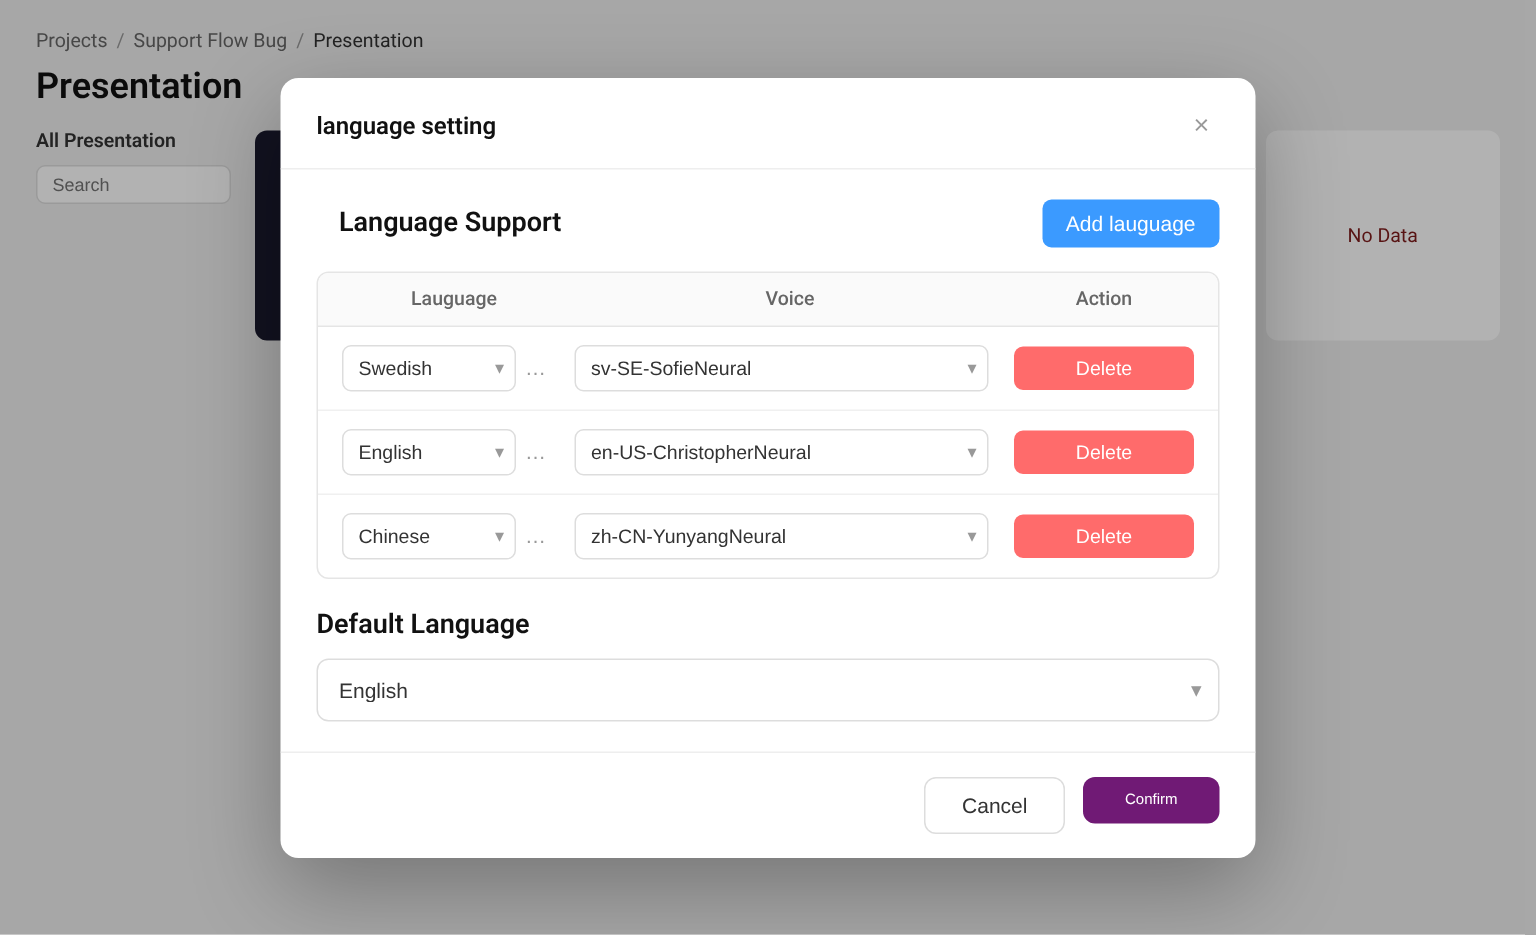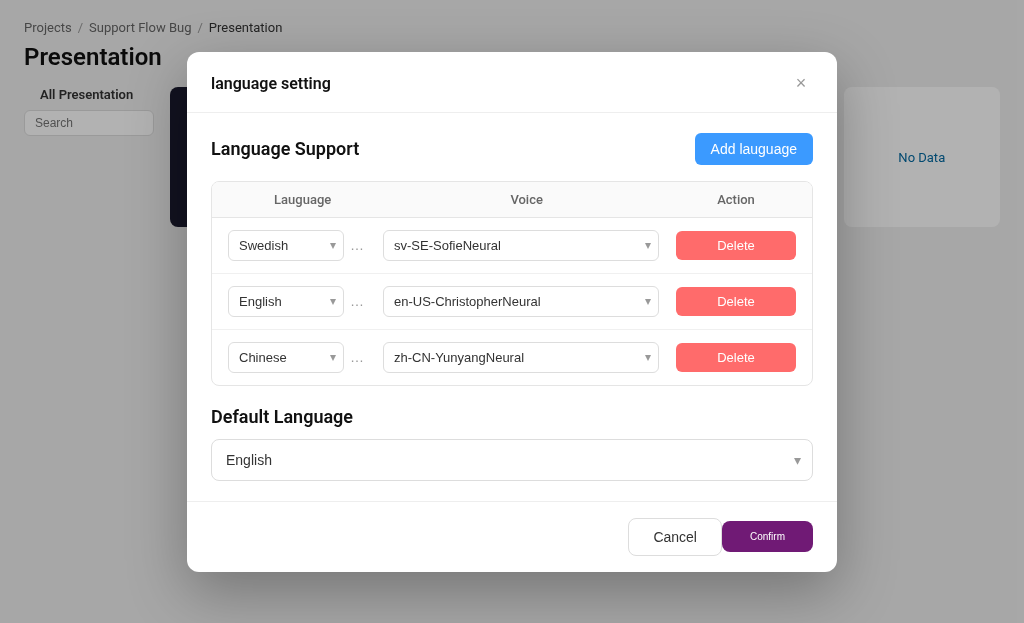--- a/index.html
+++ b/index.html
@@ -45,21 +45,20 @@
 
     .bg-sidebar {
       width: 130px;
       flex-shrink: 0;
     }
     .bg-sidebar-title {
       font-size: 13px;
       font-weight: 600;
       color: #333;
       margin-bottom: 8px;
-      margin-left: 16px;
     }
     .bg-search {
       width: 100%;
       border: 1px solid #ddd;
       border-radius: 6px;
       padding: 5px 10px;
       font-size: 12px;
       background: #fff;
       color: #999;
     }
@@ -147,20 +146,21 @@
       flex: 1;
       overflow-y: auto;
       padding: 20px 24px;
     }
 
     .section-header {
       display: flex;
       align-items: center;
       justify-content: space-between;
       margin-bottom: 16px;
+      margin-left: 15px;
     }
 
     .section-title {
       font-size: 18px;
       font-weight: 600;
       color: #111;
     }
 
     .btn-add {
       background: #3b9aff;
@@ -293,22 +293,23 @@
       font-size: 14px;
       color: #333;
       background: #fff;
       cursor: pointer;
       appearance: none;
       -webkit-appearance: none;
     }
 
     .modal-footer {
       display: flex;
-      align-items: center;
+      align-items: flex-start;
       justify-content: flex-end;
+      gap: 12px;
       padding: 16px 24px;
       border-top: 1px solid #eee;
     }
 
     .btn-cancel {
       background: #fff;
       color: #333;
       border: 1px solid #ddd;
       border-radius: 8px;
       padding: 10px 24px;
@@ -334,21 +335,21 @@
       font-size: 10px;
       padding: 8px;
       text-align: center;
     }
 
     .no-data {
       display: flex;
       align-items: center;
       justify-content: center;
       height: 100%;
-      color: #0369a1;
+      color: #7f1d1d;
       font-size: 13px;
     }
   </style>
 </head>
 <body>
 
 <div class="bg-page">
   <div class="breadcrumb">
     <span>Projects</span>
     <span class="breadcrumb-sep">/</span>

